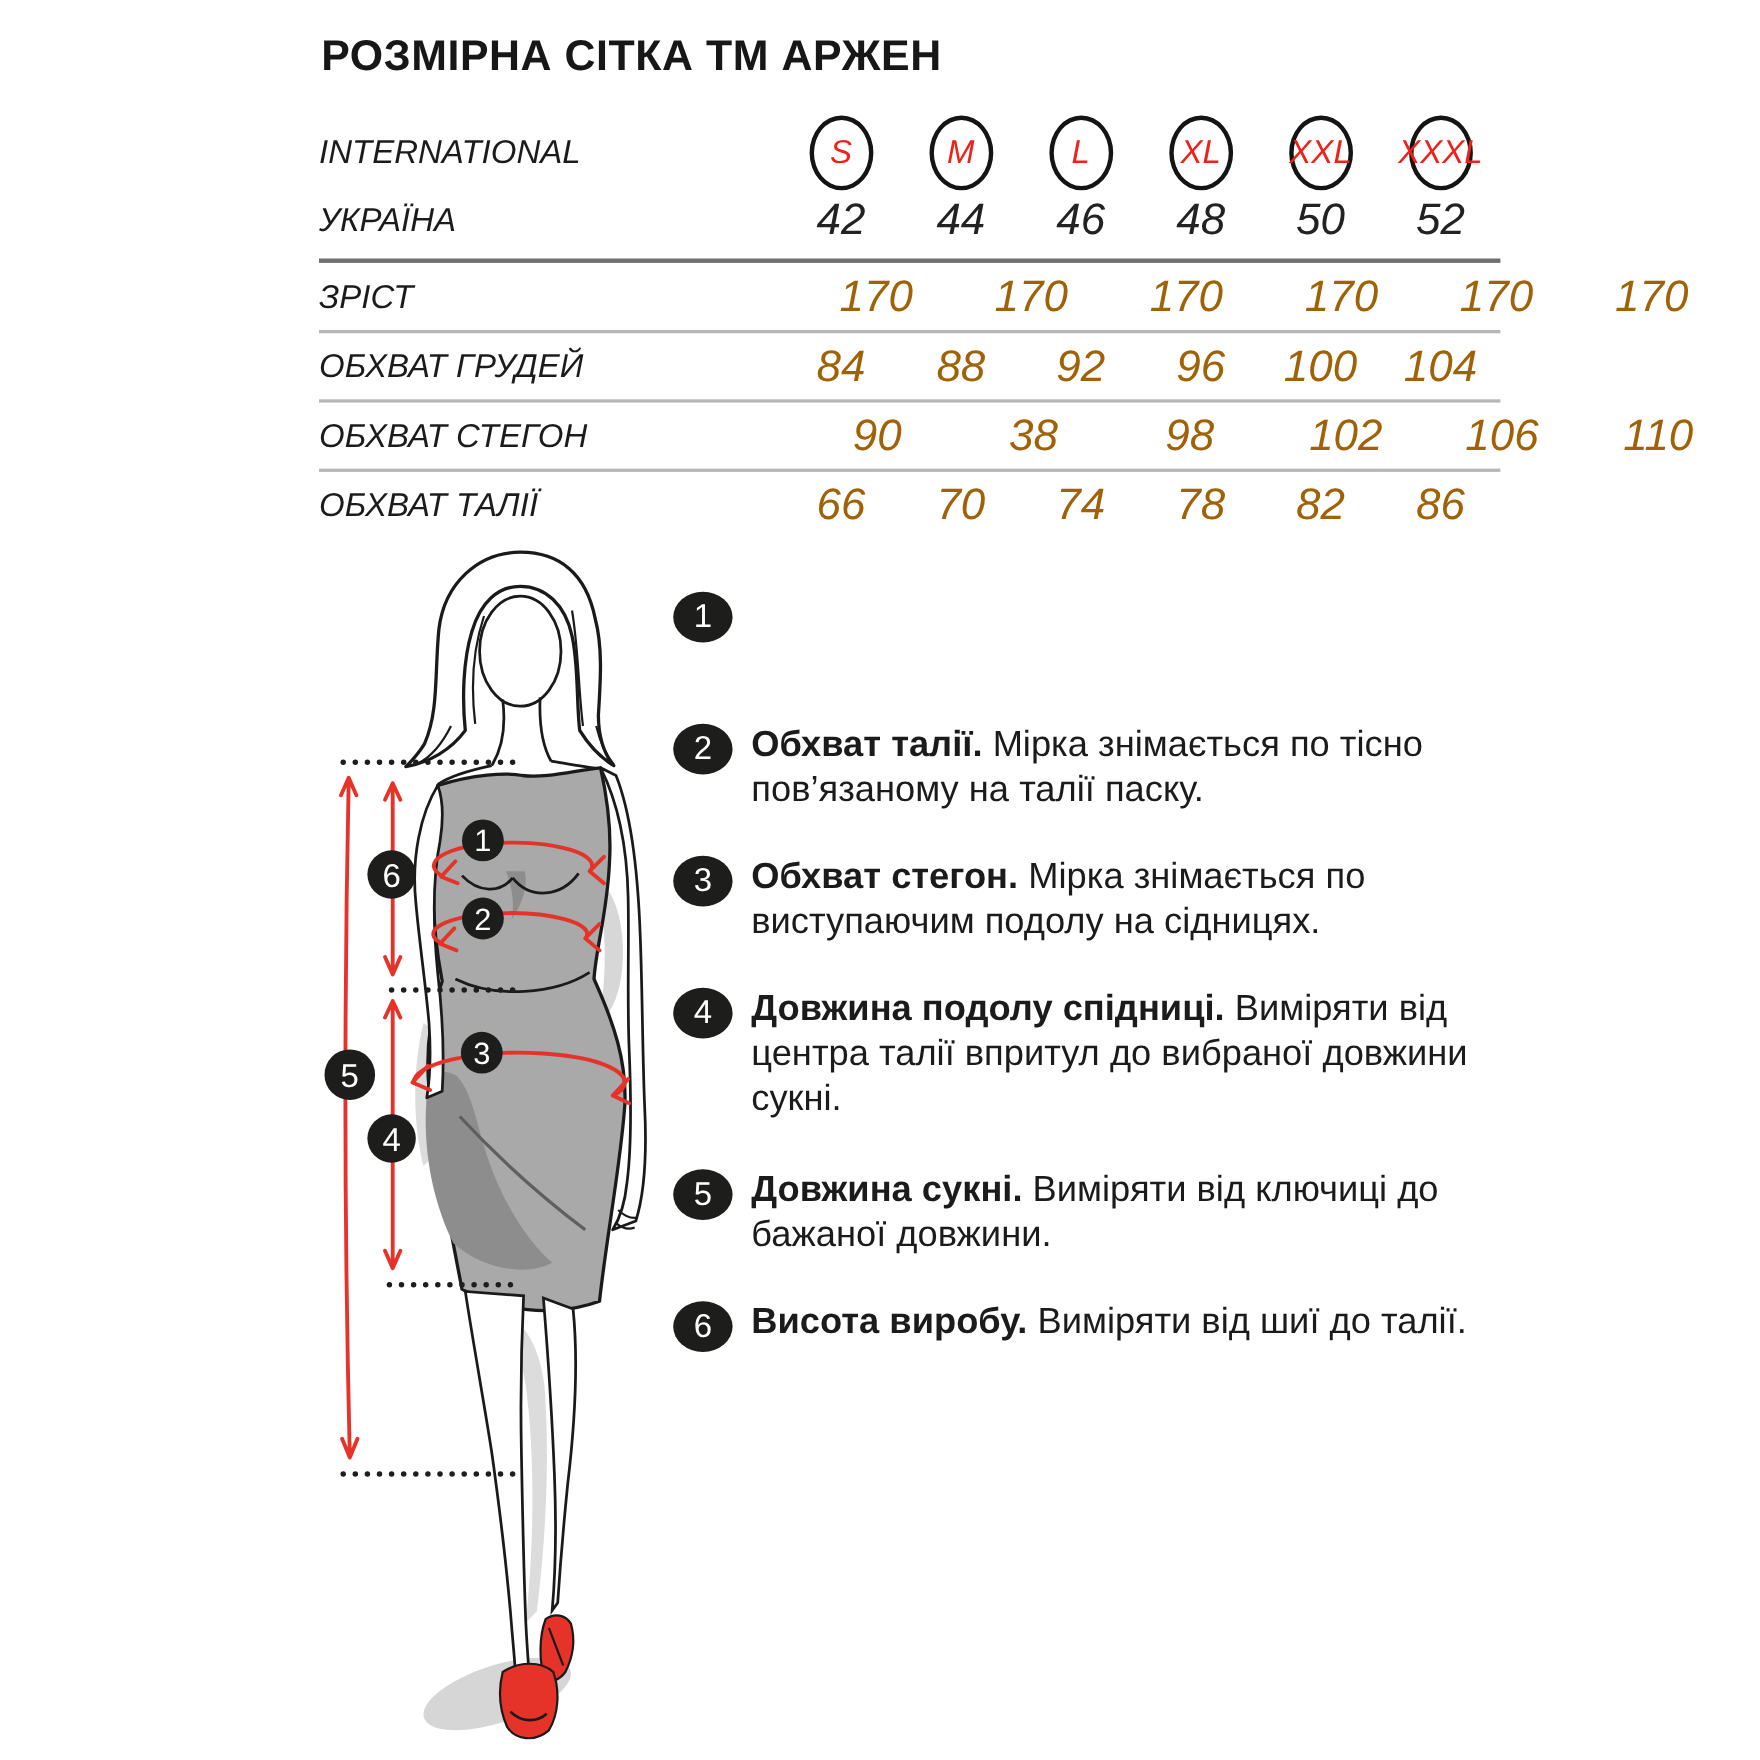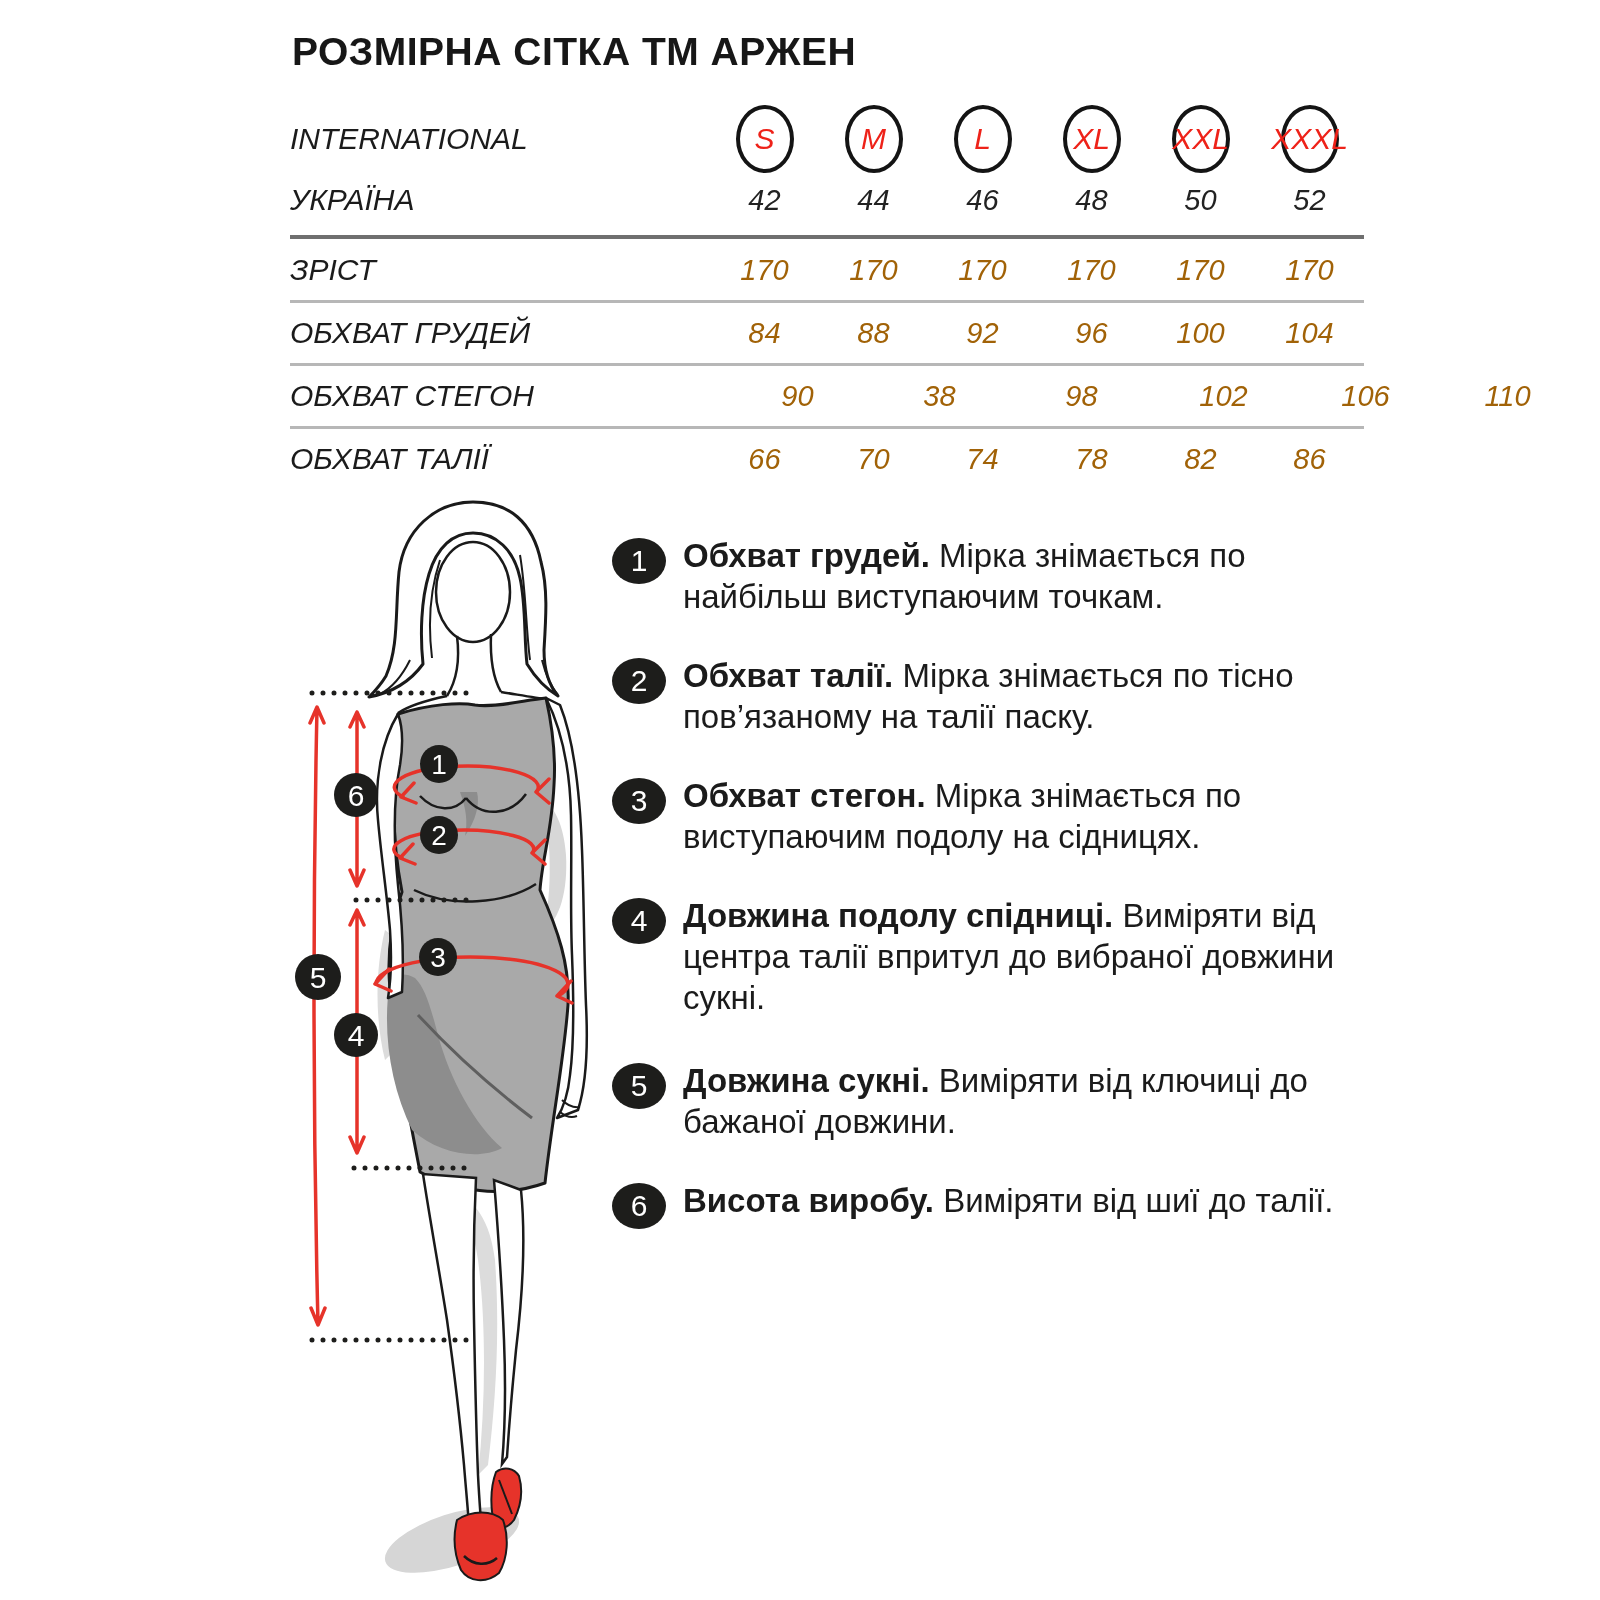--- a/index.html
+++ b/index.html
@@ -5,21 +5,21 @@
   html,body{margin:0;padding:0;background:#fff;}
   #page{position:relative;width:1600px;height:1600px;background:#fff;overflow:hidden;
         font-family:"Liberation Sans", sans-serif;color:#1b1b1b;}
   
   #title{position:absolute;left:292px;top:26px;font-size:39px;line-height:52px;
          font-weight:700;letter-spacing:.5px;color:#171717;}
   
   .trow{position:absolute;left:290px;width:1074px;display:grid;
         grid-template-columns:420px repeat(6,109px);align-items:center;font-style:italic;}
   .tlabel{font-size:30px;color:#1b1b1b;text-align:left;}
-  .tval{font-size:29px;text-align:center;}
+  .tval{font-size:40px;text-align:center;}
   .val-black{color:#222;font-weight:400;}
   .val-gray{color:#a16207;font-weight:400;}
   .sizecell{display:flex;justify-content:center;}
   .sizecircle{width:50px;height:60px;border:4px solid #141414;border-radius:50%;
               display:flex;align-items:center;justify-content:center;
               font-size:30px;color:#ee2219;white-space:nowrap;overflow:visible;}
   .divider{position:absolute;left:290px;width:1074px;border:none;margin:0;}
   .div-dark{height:4px;background:#6f6f6f;}
   .div-light{height:3px;background:#b7b7b7;}
   
@@ -66,21 +66,21 @@
     <div class="tval val-black">42</div>
     <div class="tval val-black">44</div>
     <div class="tval val-black">46</div>
     <div class="tval val-black">48</div>
     <div class="tval val-black">50</div>
     <div class="tval val-black">52</div>
   </div>
 
   <hr class="divider div-dark" style="top:235px;">
 
-  <div class="trow" style="top:248px;height:44px;">
+  <div class="trow" style="top:248px;height:44px;gap:32px;">
     <div class="tlabel">ЗРІСТ</div>
     <div class="tval val-gray">170</div>
     <div class="tval val-gray">170</div>
     <div class="tval val-gray">170</div>
     <div class="tval val-gray">170</div>
     <div class="tval val-gray">170</div>
     <div class="tval val-gray">170</div>
   </div>
 
   <hr class="divider div-light" style="top:300px;">
@@ -116,21 +116,20 @@
     <div class="tval val-gray">74</div>
     <div class="tval val-gray">78</div>
     <div class="tval val-gray">82</div>
     <div class="tval val-gray">86</div>
   </div>
 
   <div class="legend-item" style="top:535px;">
     <span class="badge">
         <span>1</span>
       </span>
-    <p class="ltext"><b>Обхват грудей.</b> <span>Мірка знімається по найбільш виступаючим точкам.</span></p>
   </div>
   <div class="legend-item" style="top:655px;">
     <span class="badge">
         <span>2</span>
       </span>
     <p class="ltext"><b>Обхват талії.</b> <span>Мірка знімається по тісно пов’язаному на талії паску.</span></p>
   </div>
   <div class="legend-item" style="top:775px;">
     <span class="badge">
         <span>3</span>

